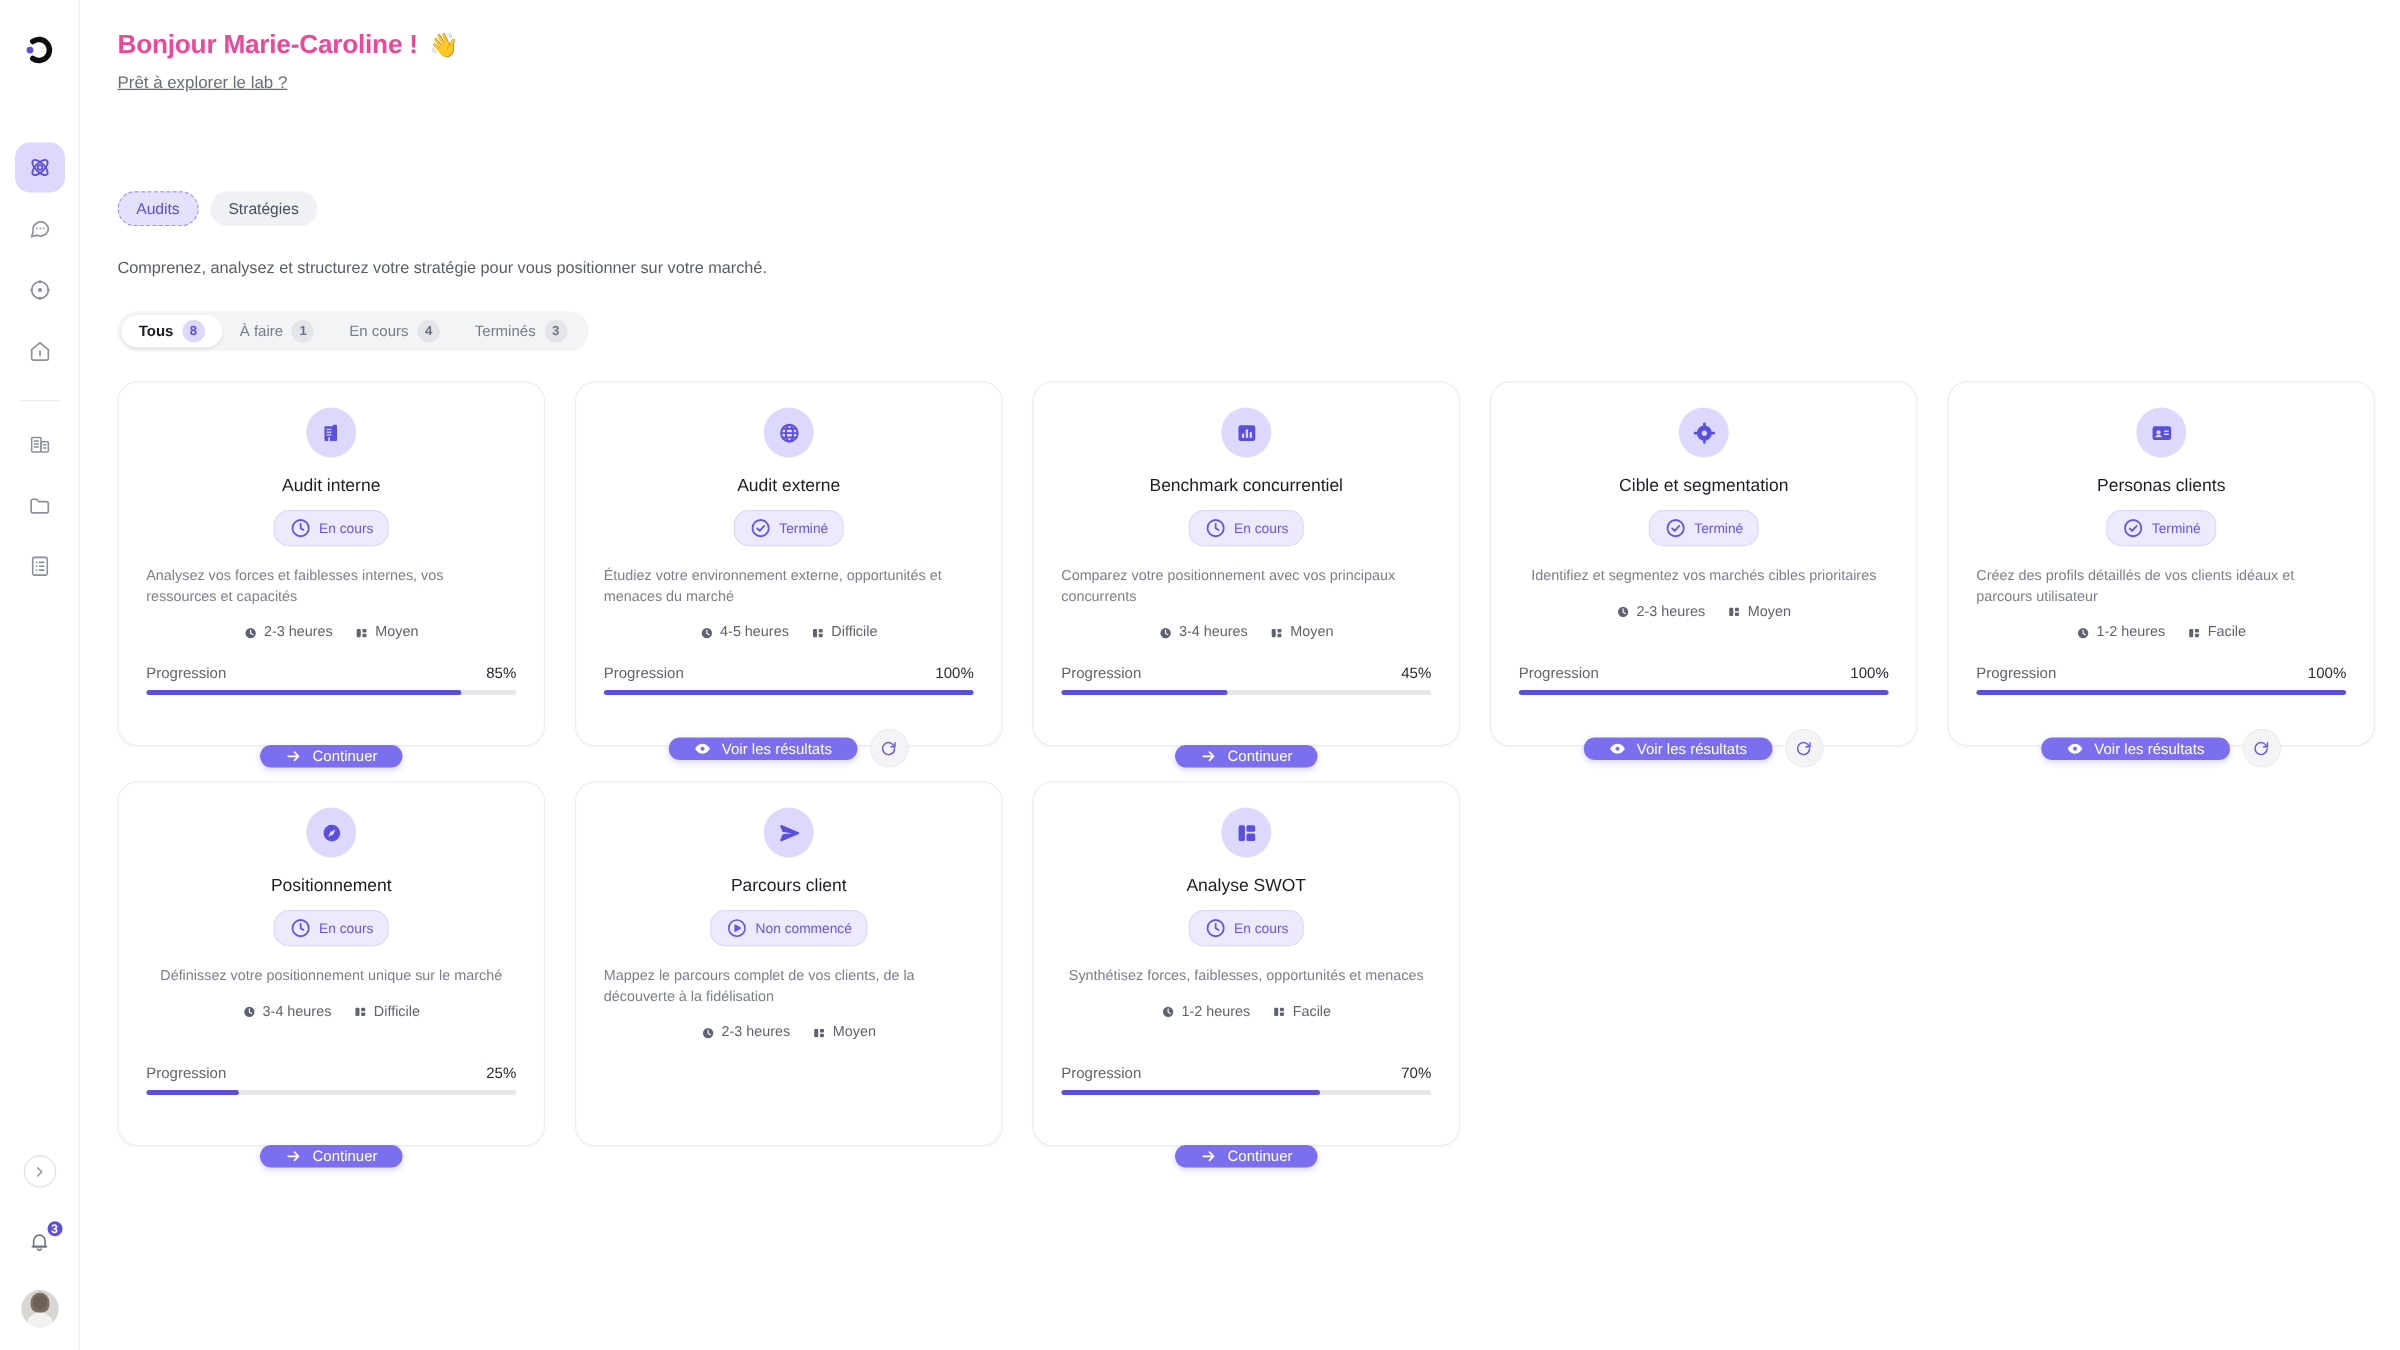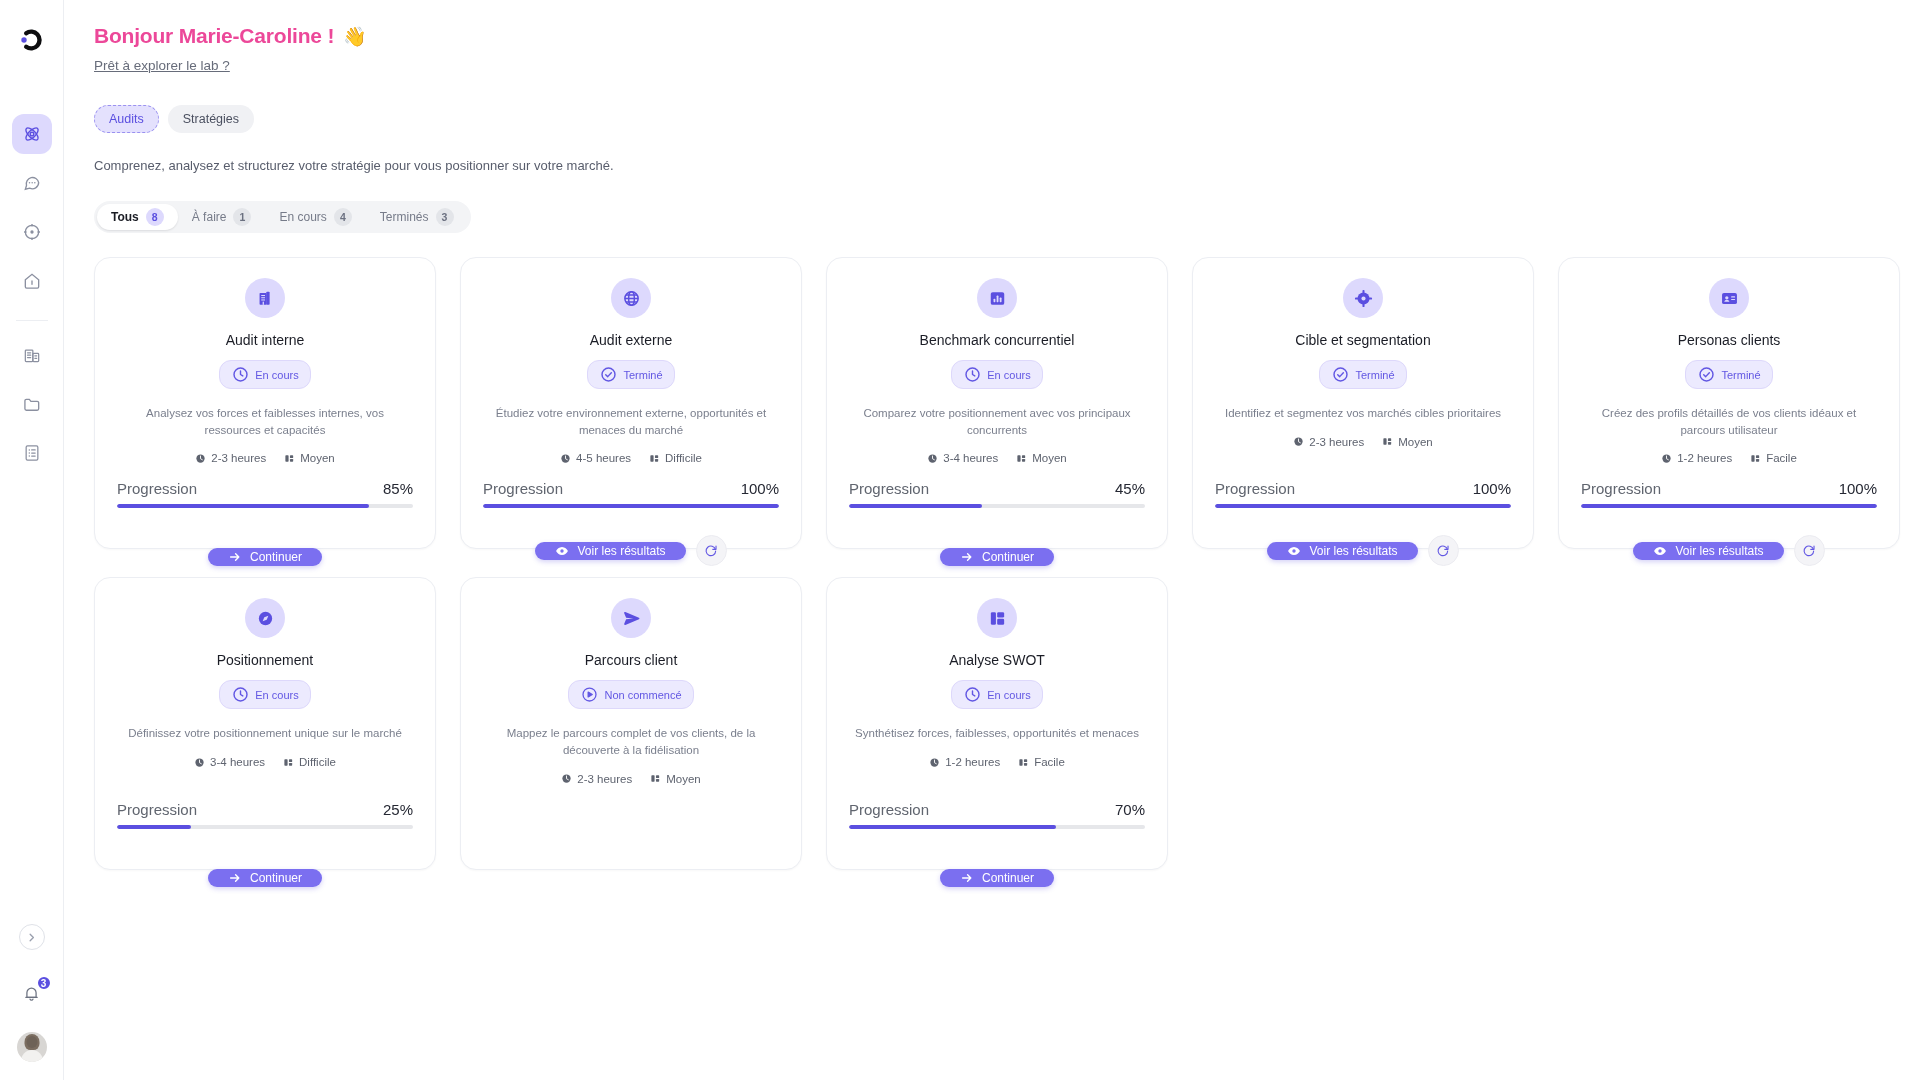--- a/index.html
+++ b/index.html
@@ -78,20 +78,21 @@
     display: flex; align-items: center; gap: 9px;
   }
   .greeting .wave { font-size: 19px; }
   .subtitle { font-size: 13.5px; color: #676c7a; margin-top: 10px; text-decoration: underline; }
 
   .pill-row { display: flex; gap: 9px; margin-top: 32px; }
   .pill {
     padding: 6px 14px; border-radius: 16px;
     font-size: 12.5px; background: #f0f1f4; color: #4b5060;
     border: 1px solid transparent;
+    margin-top: 48px;
   }
   .pill.sel {
     background: #e4e1fd; color: #5b4fe0;
     border: 1px dashed #9a91f0;
   }
 
   .section-desc { font-size: 13px; color: #585d6c; margin-top: 25px; }
 
   .tabs {
     margin-top: 28px;
@@ -146,33 +147,33 @@
     text-align: left; margin-bottom: 12px;
   }
   .badge {
     display: inline-flex; align-items: center; gap: 5px;
     padding: 4px 11px; border-radius: 12px;
     background: #eceafe; border: 1px solid #ddd8fb;
     color: #6257e3; font-size: 11px;
     margin-bottom: 16px;
   }
   .card-desc {
-    font-size: 11.5px; color: #7a7f8d; text-align: center;
+    font-size: 11.5px; color: #7a7f8d; text-align: left;
     line-height: 1.45; margin-bottom: 14px;
   }
   .meta-row {
     display: flex; align-items: center; gap: 18px;
     font-size: 11.5px; color: #5e636f; margin-bottom: 16px;
   }
   .meta { display: inline-flex; align-items: center; gap: 5px; }
 
   .progress-block { width: 100%; margin-top: auto; }
   .progress-top {
     display: flex; justify-content: space-between; align-items: baseline;
-    font-size: 15px; color: #60656f; margin-bottom: 7px;
+    font-size: 12px; color: #60656f; margin-bottom: 7px;
   }
   .progress-top .pct { color: #252833; font-weight: 500; }
   .bar { width: 100%; height: 4px; border-radius: 3px; background: #e6e7ea; overflow: hidden; }
   .bar > i { display: block; height: 100%; background: #5b4fe0; border-radius: 3px; }
   .progress-block.hidden { visibility: hidden; }
 
   .card-actions {
     position: absolute;
     bottom: -18px; left: 0; right: 0;
     display: flex; align-items: center; justify-content: center; gap: 10px;

